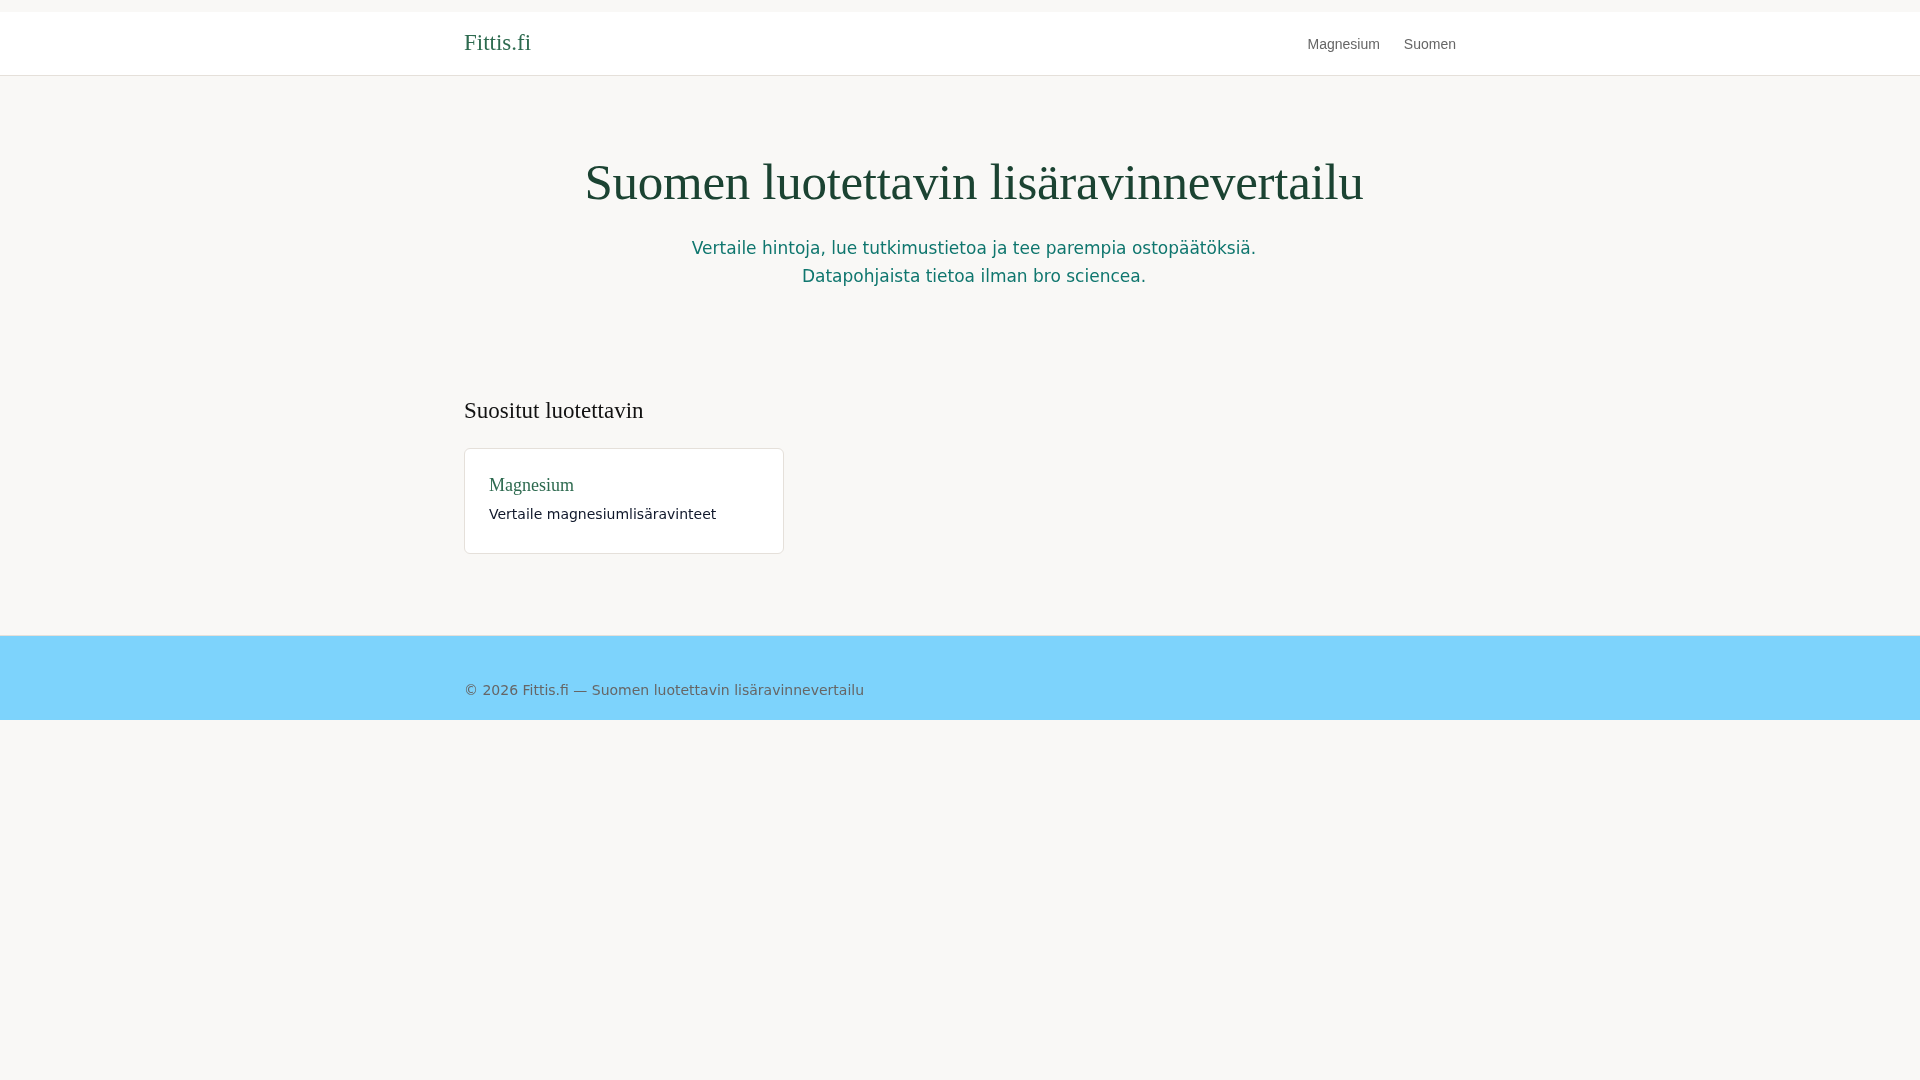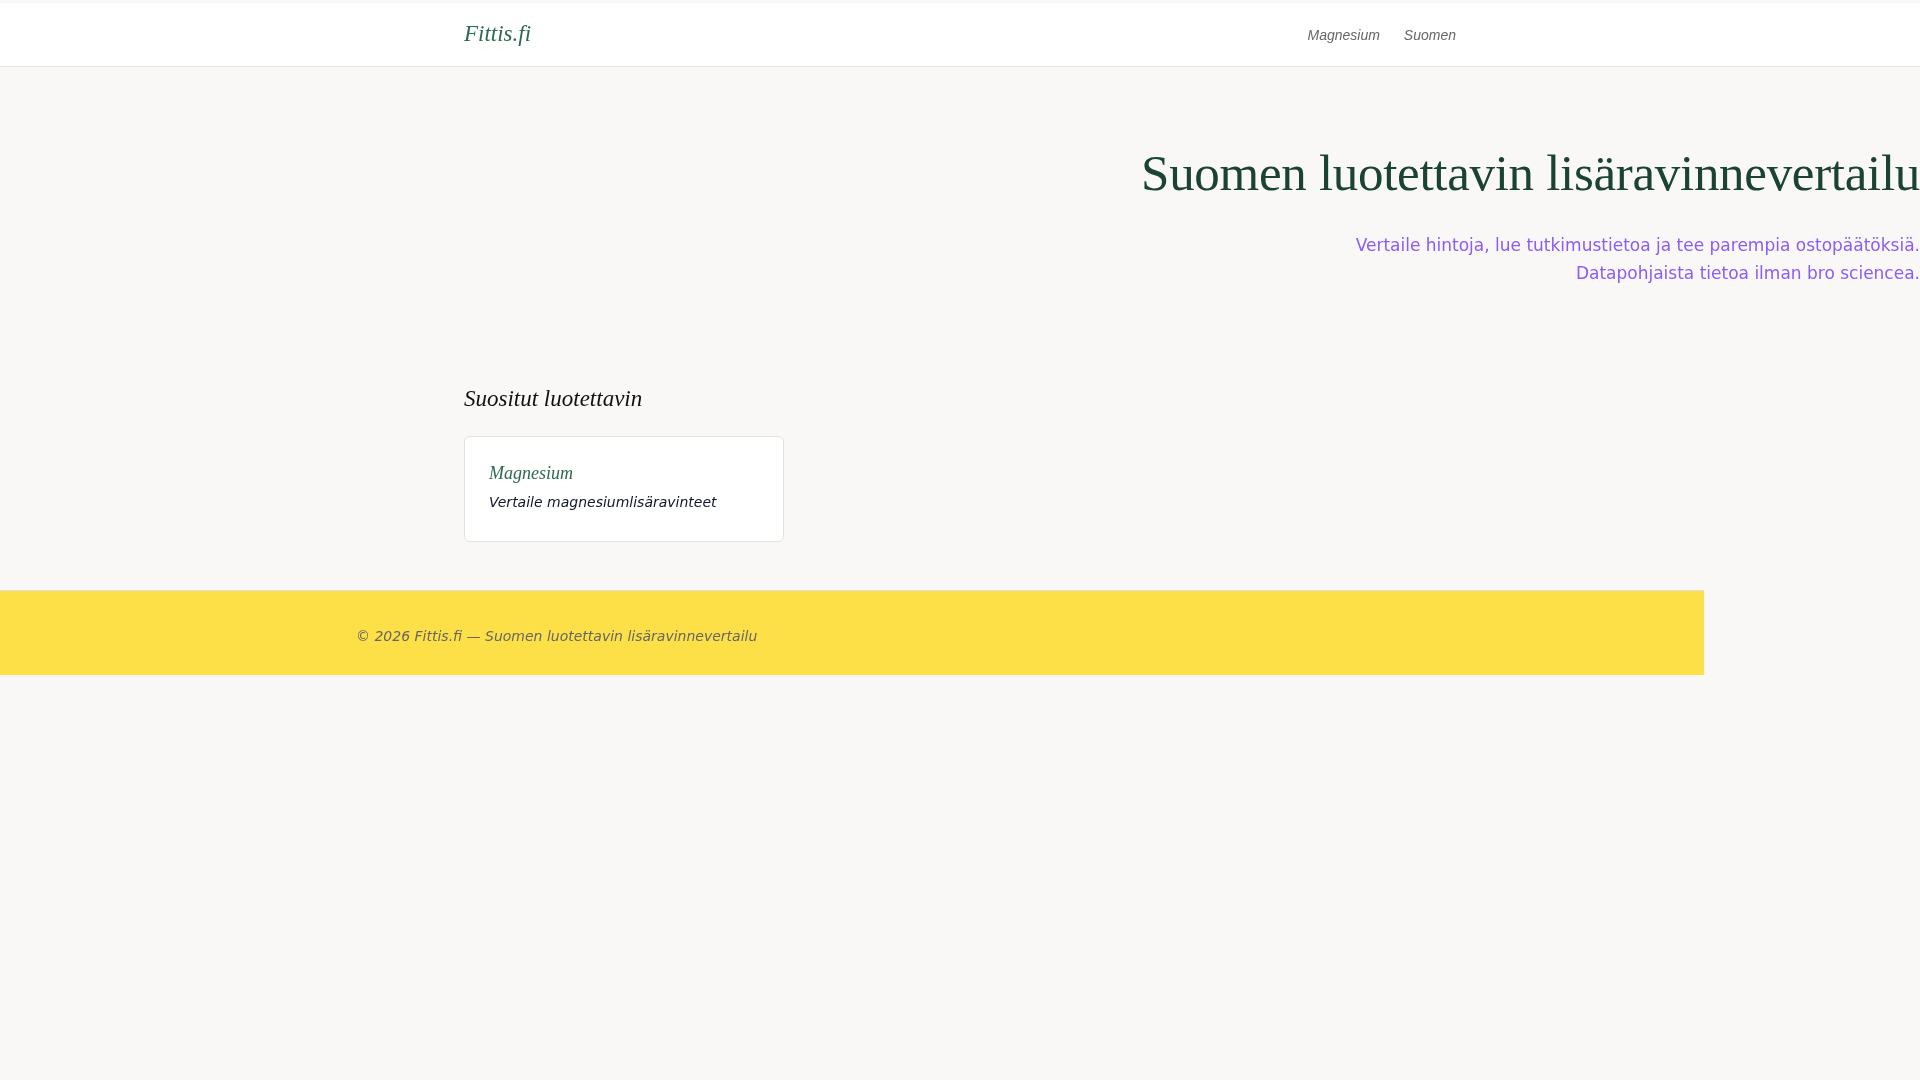--- a/index.html
+++ b/index.html
@@ -10,23 +10,22 @@
       font-family: "DejaVu Sans", sans-serif;
       color: #333;
     }
     .header {
       height: 64px;
       background: #ffffff;
       border-bottom: 1px solid #e5e0da;
     }
     .container {
       width: 992px;
-      margin: 3px auto;
+      margin: 12px auto;
       position: relative;
-      font-style: italic;
     }
     .header .container {
       height: 63px;
       display: flex;
       align-items: center;
       justify-content: space-between;
     }
     .logo {
       font-family: "Liberation Serif", "DejaVu Serif", serif;
       font-size: 23px;
@@ -38,37 +37,37 @@
       display: flex;
       gap: 24px;
     }
     .nav a {
       font-family: "Liberation Sans", sans-serif;
       font-size: 14px;
       color: #666;
       text-decoration: none;
     }
     .hero {
-      text-align: right;
+      text-align: center;
       padding-top: 78px;
       padding-left: 28px;
     }
     .hero h1 {
       font-family: "Liberation Serif", "DejaVu Serif", serif;
       font-weight: normal;
       font-size: 51px;
       color: #1b4332;
       line-height: 1.1;
       letter-spacing: -0.3px;
     }
     .hero p {
-      margin-top: 30px;
+      margin-top: 24px;
       font-size: 17px;
       line-height: 28px;
-      color: #8b5cf6;
+      color: #0f766e;
     }
     .categories {
       padding-top: 96px;
     }
     .categories h2 {
       font-family: "Liberation Serif", "DejaVu Serif", serif;
       font-weight: normal;
       font-size: 23px;
       color: #111;
     }
@@ -90,25 +89,25 @@
       display: block;
     }
     .card-desc {
       display: block;
       margin-top: 10px;
       font-size: 14px;
       color: #0f172a;
     }
     .footer {
       position: absolute;
-      top: 590px;
+      top: 635px;
       left: 0;
-      width: 1704px;
+      width: 1920px;
       height: 85px;
-      background: #fde047;
+      background: #7dd3fc;
       border-top: 1px solid #e5e0da;
     }
     .footer .container {
       height: 84px;
       display: flex;
       align-items: center;
     }
     .footer p {
       font-size: 14px;
       color: #666;

